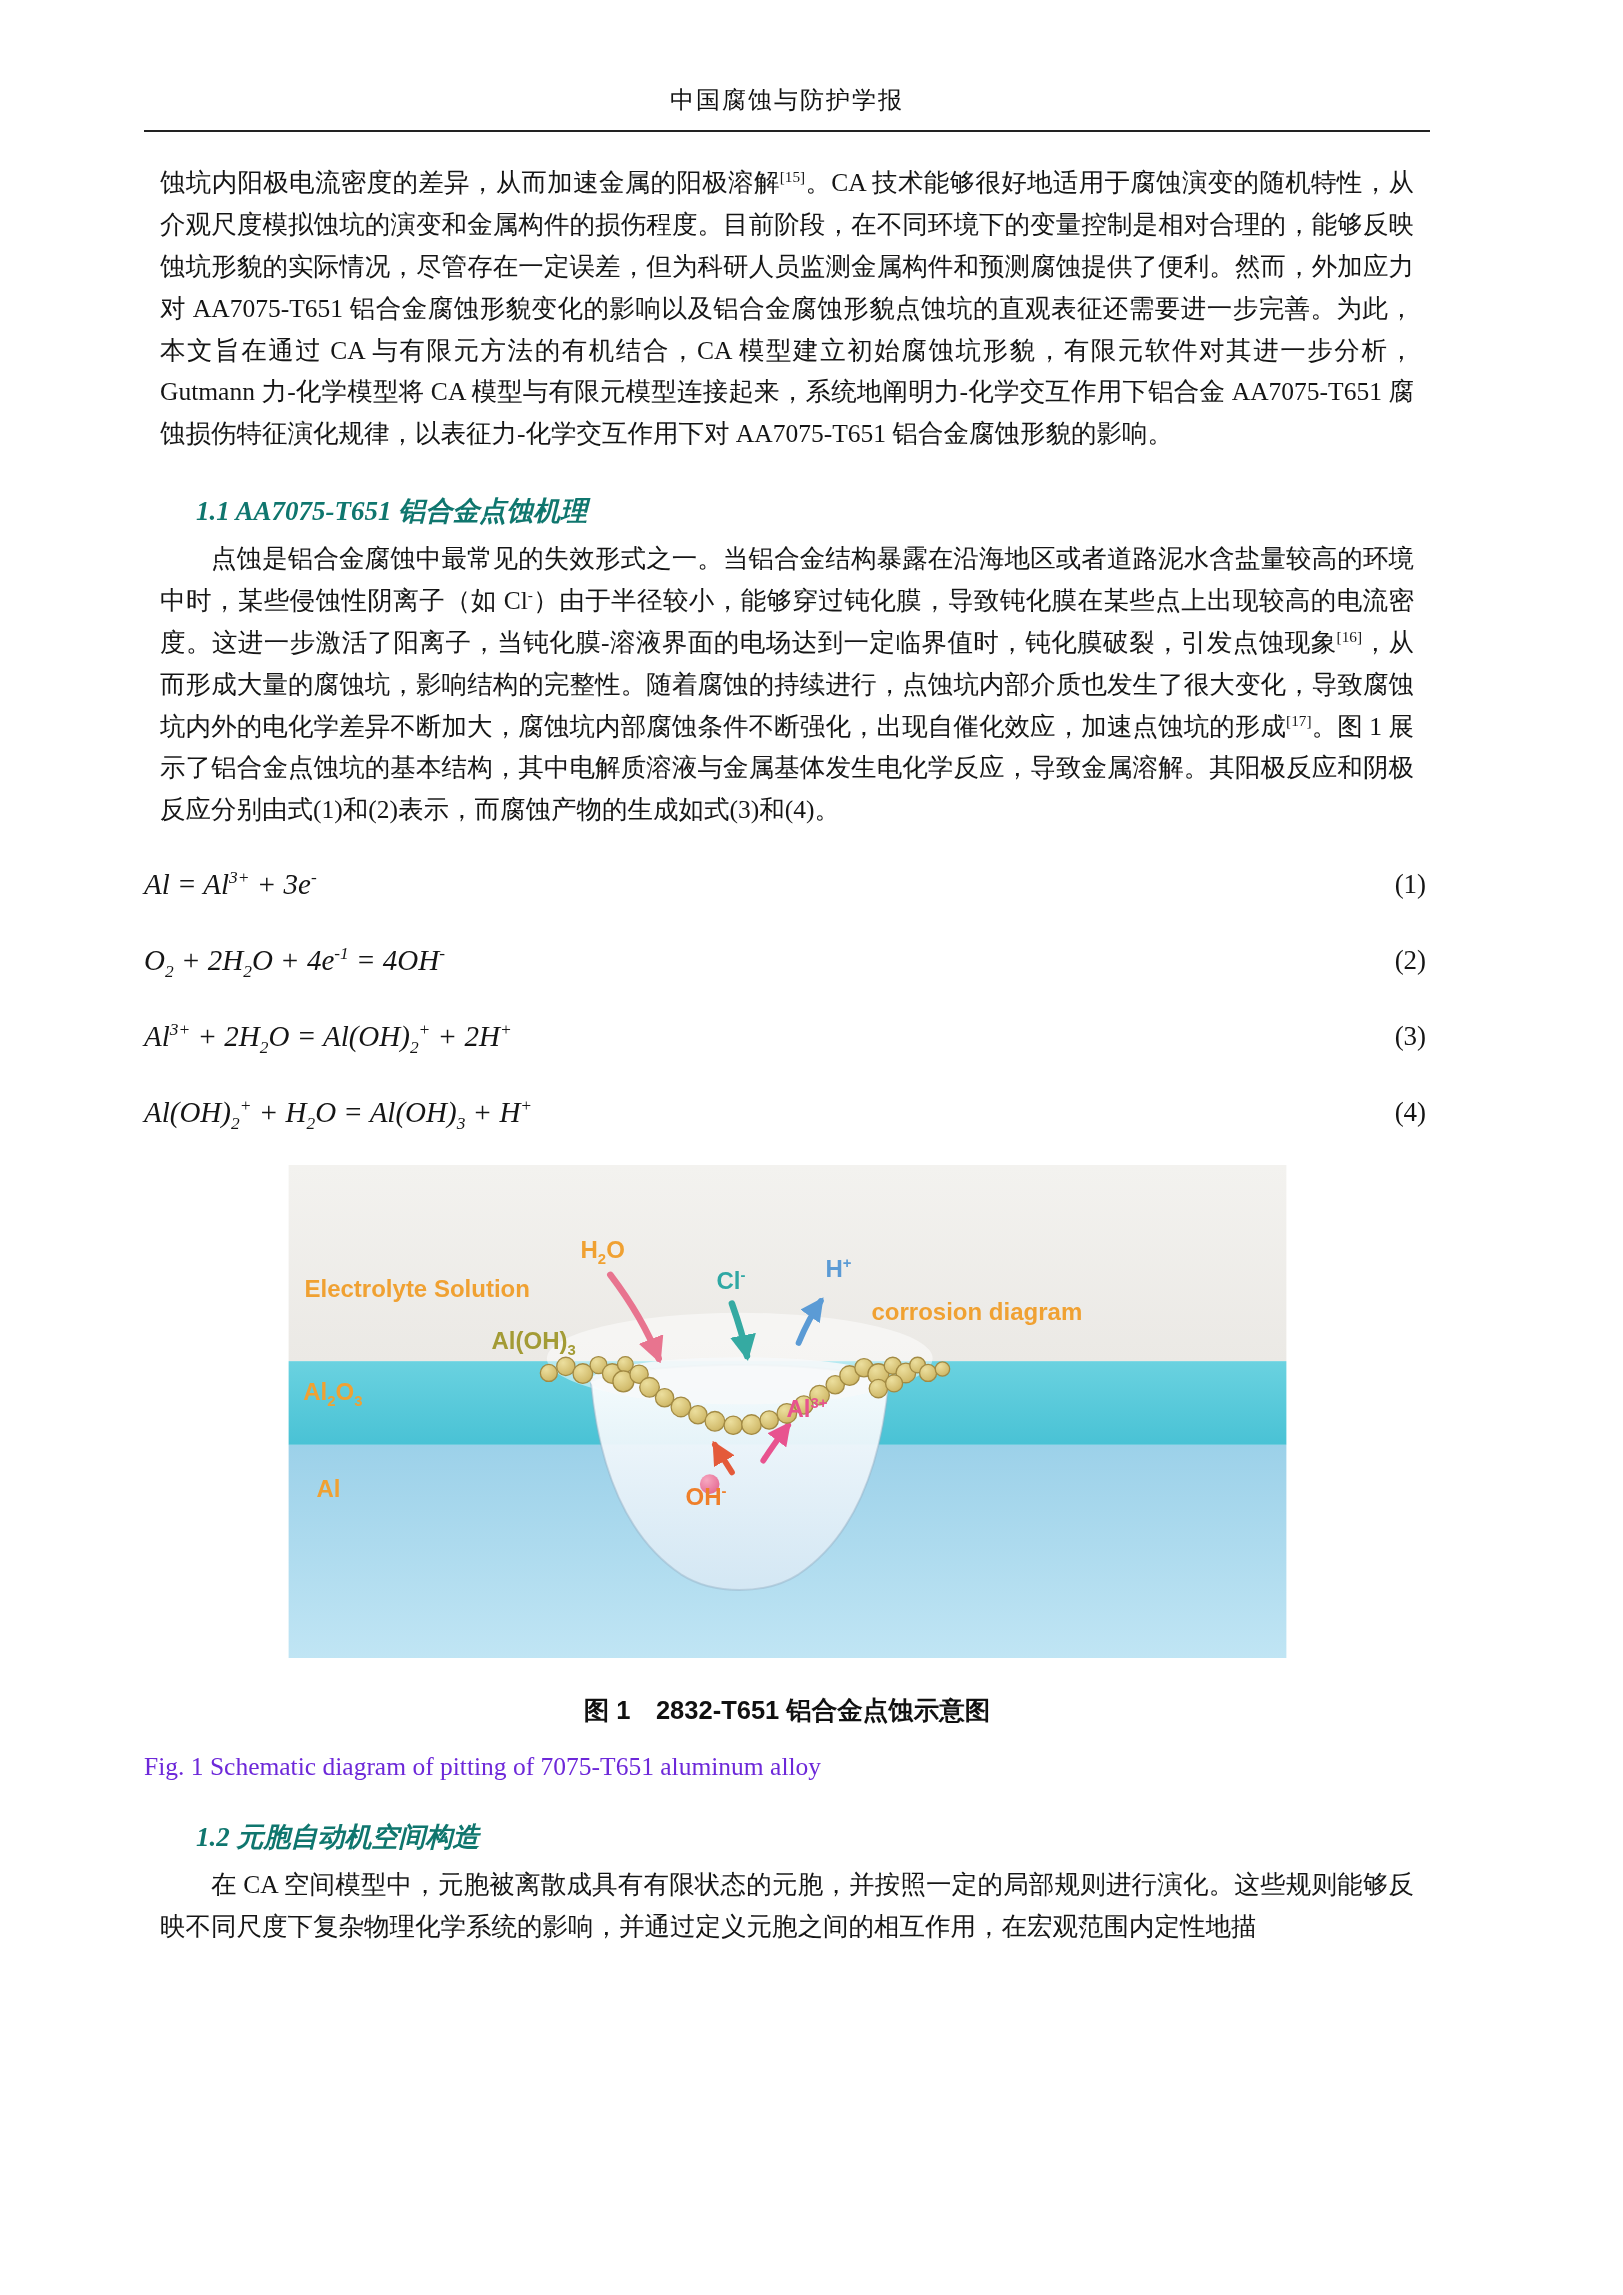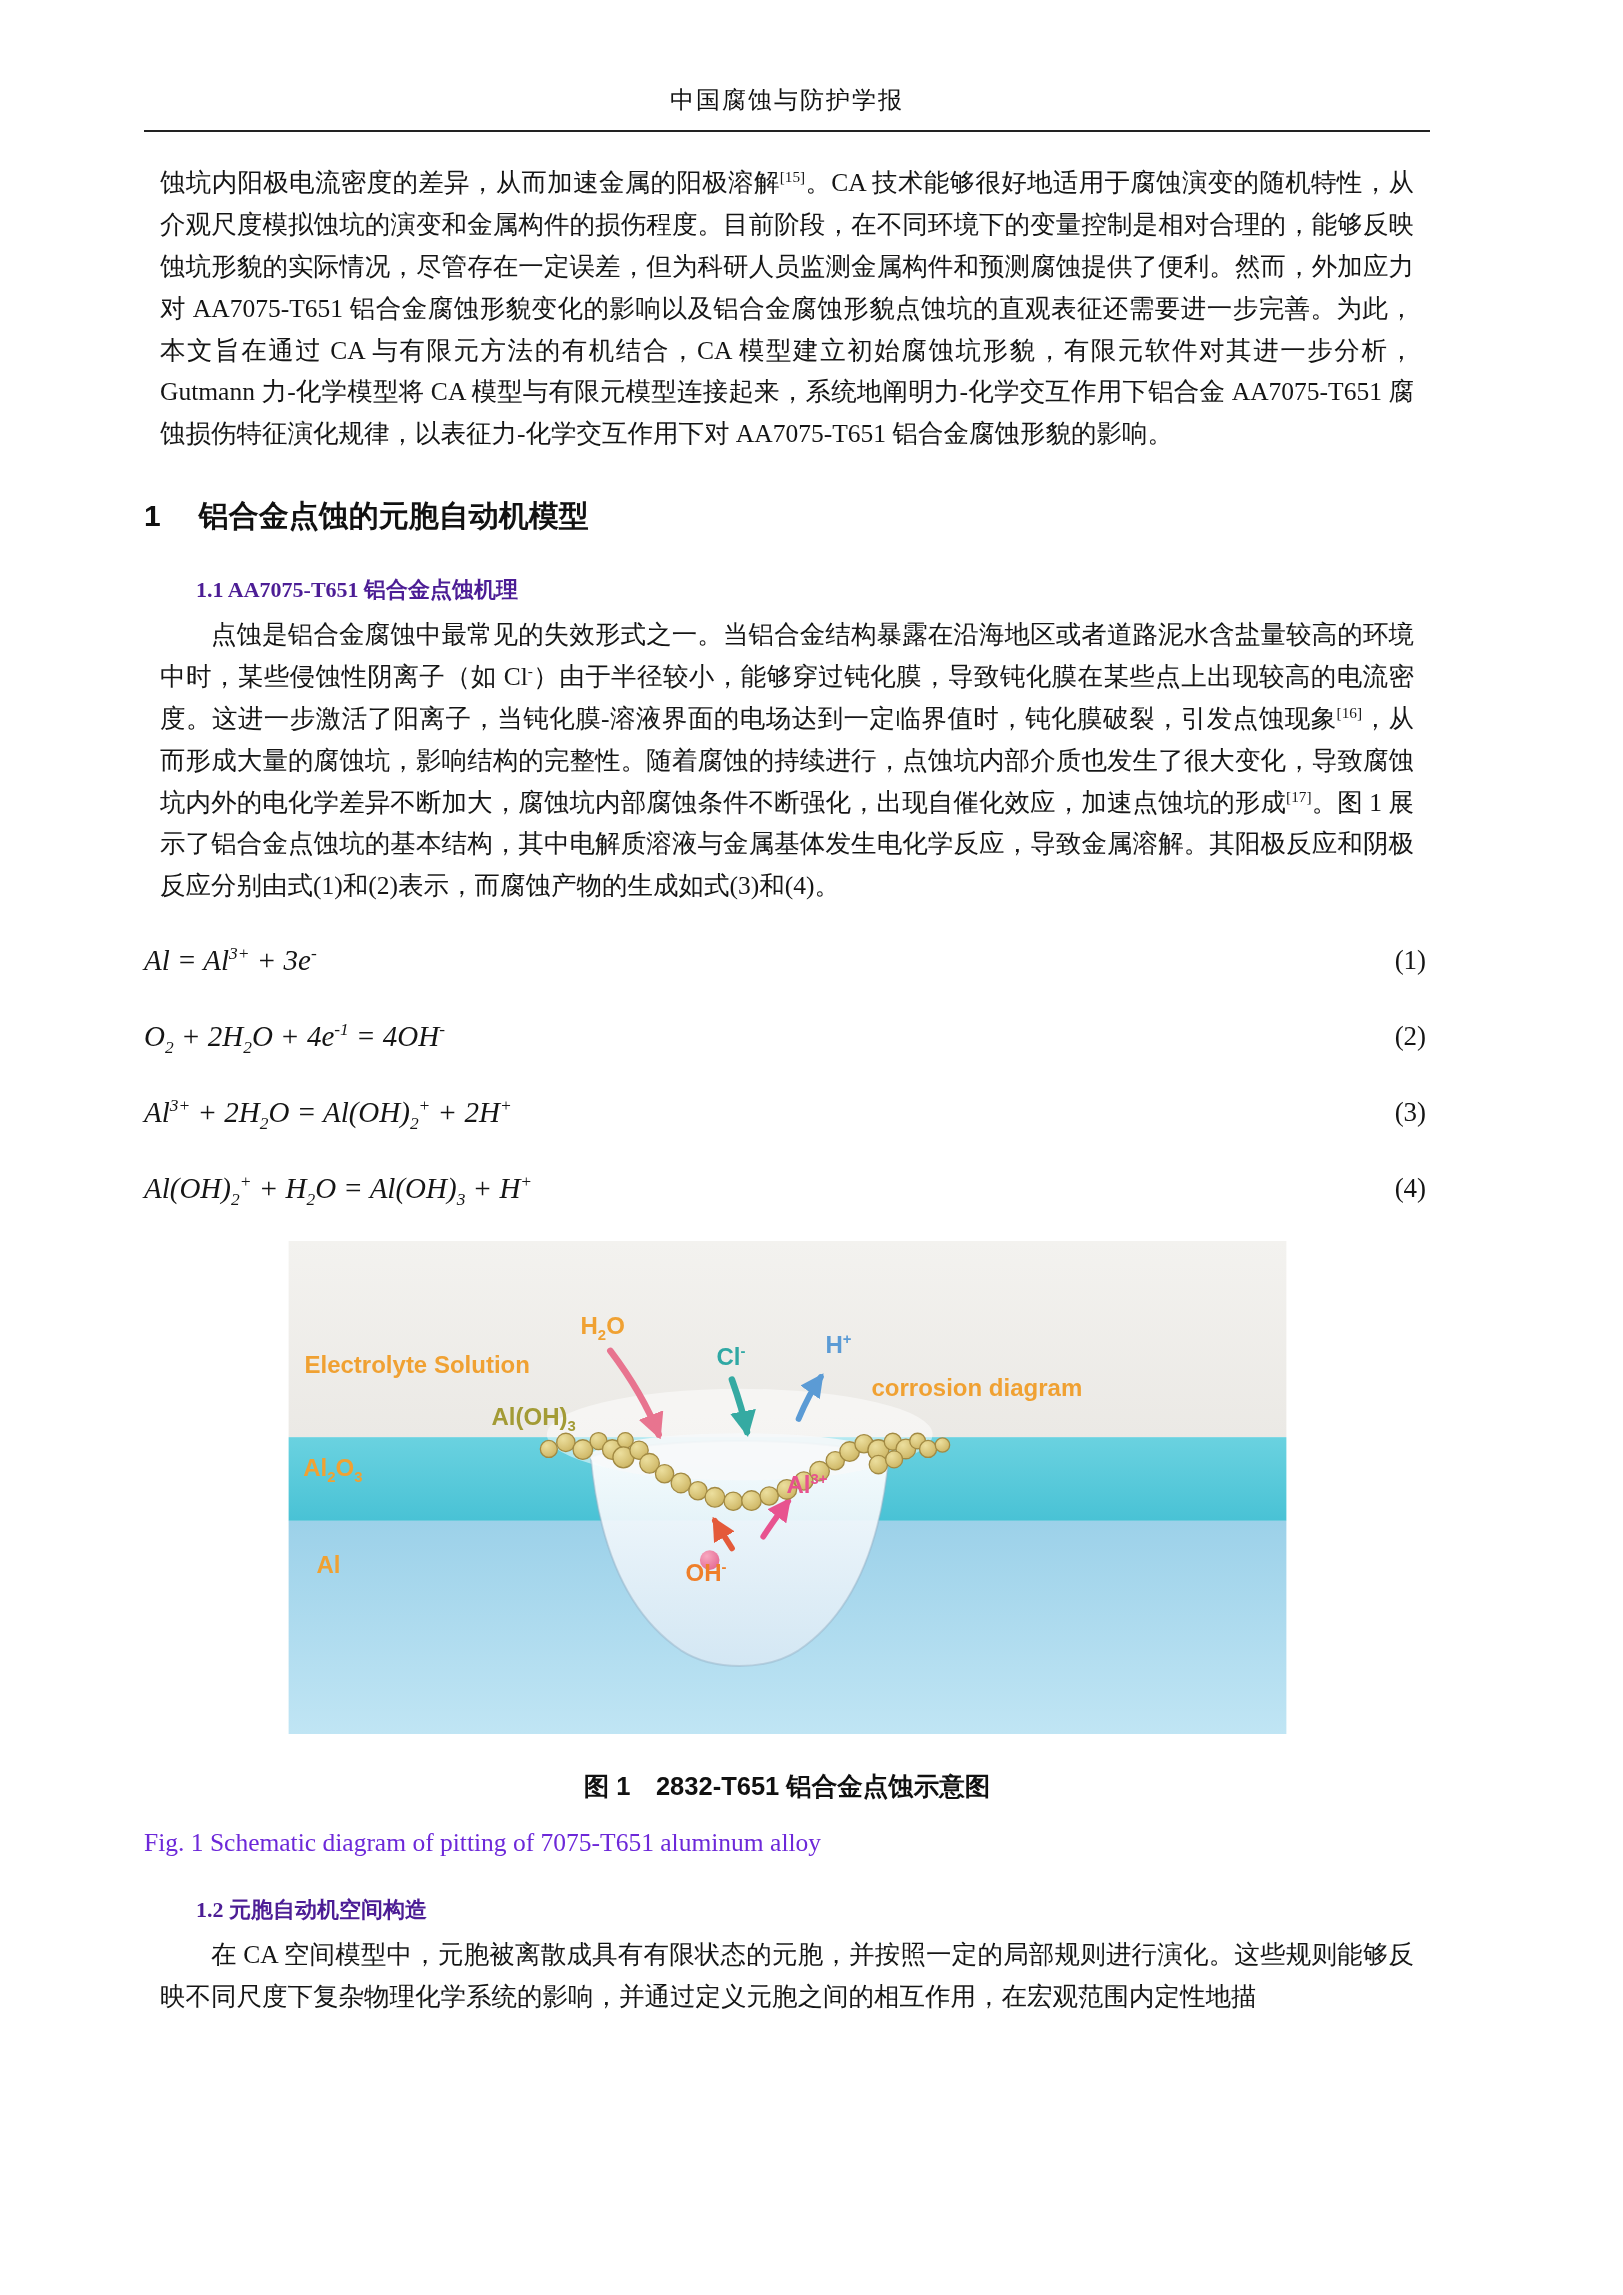--- a/index.html
+++ b/index.html
@@ -16,22 +16,23 @@
   }
   .body-text sup{font-size:60%;line-height:0;}
   .intro{margin-top:30px;}
   .indent{text-indent:2em;}
   .sec1{
     margin:41px 0 0 0;font-size:30px;font-weight:bold;
     font-family:"Liberation Sans", sans-serif;color:#111;
   }
   .sec1 .sec1-title{margin-left:38px;}
   .subhead{
-    margin:38px 0 0 52px;font-size:22px;font-weight:bold;color:#4c1d95;
+    margin:38px 0 0 52px;font-size:27px;font-weight:bold;color:#0f766e;
     font-family:"Liberation Serif", serif;
+    font-style:italic;
   }
   .sub-body{margin-top:9.2px;}
   .equations{margin-top:17px;}
   .eq-row{position:relative;text-align:left;margin:30px 0;height:46px;line-height:46px;}
   .eq{font-style:italic;font-size:29px;}
   .eq sup,.eq sub{font-size:60%;line-height:0;font-style:italic;}
   .eq-num{position:absolute;right:3.9px;top:0;font-style:normal;font-size:27px;}
   .figure{width:999px;margin:29px auto 0 auto;}
   .figure-image{position:relative;width:999px;height:493px;}
   .figure-image svg{position:absolute;left:0;top:0;}
@@ -57,21 +58,20 @@
 <body>
 
 <div class="page">
   <div class="content">
 
     <div class="journal-title">中国腐蚀与防护学报</div>
     <div class="header-rule"></div>
 
     <p class="body-text intro">蚀坑内阳极电流密度的差异，从而加速金属的阳极溶解<sup>[15]</sup>。CA 技术能够很好地适用于腐蚀演变的随机特性，从介观尺度模拟蚀坑的演变和金属构件的损伤程度。目前阶段，在不同环境下的变量控制是相对合理的，能够反映蚀坑形貌的实际情况，尽管存在一定误差，但为科研人员监测金属构件和预测腐蚀提供了便利。然而，外加应力对 AA7075-T651 铝合金腐蚀形貌变化的影响以及铝合金腐蚀形貌点蚀坑的直观表征还需要进一步完善。为此，本文旨在通过 CA 与有限元方法的有机结合，CA 模型建立初始腐蚀坑形貌，有限元软件对其进一步分析，Gutmann 力-化学模型将 CA 模型与有限元模型连接起来，系统地阐明力-化学交互作用下铝合金 AA7075-T651 腐蚀损伤特征演化规律，以表征力-化学交互作用下对 AA7075-T651 铝合金腐蚀形貌的影响。</p>
 
-    <h1 class="sec1"><span>1</span><span class="sec1-title">铝合金点蚀的元胞自动机模型</span></h1>
 
     <h2 class="subhead">1.1 AA7075-T651 铝合金点蚀机理</h2>
     <p class="body-text indent sub-body">点蚀是铝合金腐蚀中最常见的失效形式之一。当铝合金结构暴露在沿海地区或者道路泥水含盐量较高的环境中时，某些侵蚀性阴离子（如 Cl<sup>-</sup>）由于半径较小，能够穿过钝化膜，导致钝化膜在某些点上出现较高的电流密度。这进一步激活了阳离子，当钝化膜-溶液界面的电场达到一定临界值时，钝化膜破裂，引发点蚀现象<sup>[16]</sup>，从而形成大量的腐蚀坑，影响结构的完整性。随着腐蚀的持续进行，点蚀坑内部介质也发生了很大变化，导致腐蚀坑内外的电化学差异不断加大，腐蚀坑内部腐蚀条件不断强化，出现自催化效应，加速点蚀坑的形成<sup>[17]</sup>。图 1 展示了铝合金点蚀坑的基本结构，其中电解质溶液与金属基体发生电化学反应，导致金属溶解。其阳极反应和阴极反应分别由式(1)和(2)表示，而腐蚀产物的生成如式(3)和(4)。</p>
 
     <div class="equations">
       <div class="eq-row">
         <span class="eq">Al = Al<sup>3+</sup> + 3e<sup>-</sup></span>
         <span class="eq-num">(1)</span>
       </div>
       <div class="eq-row">

